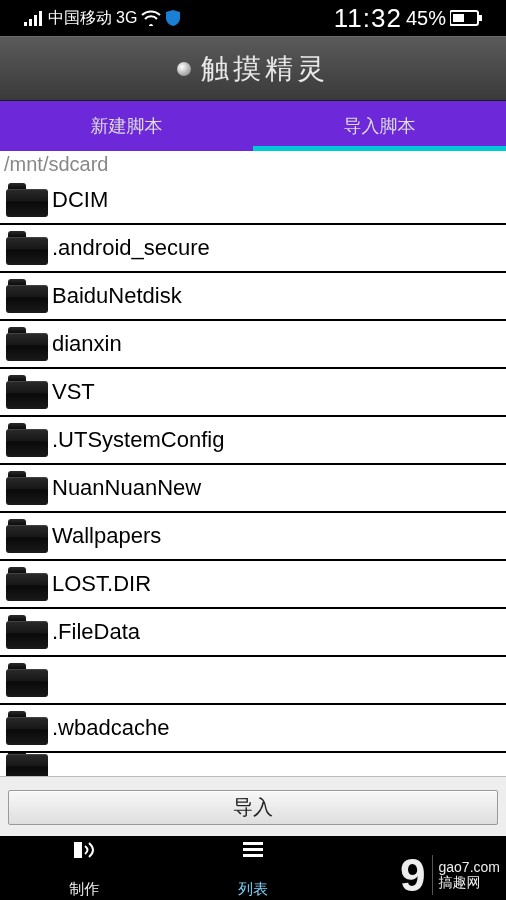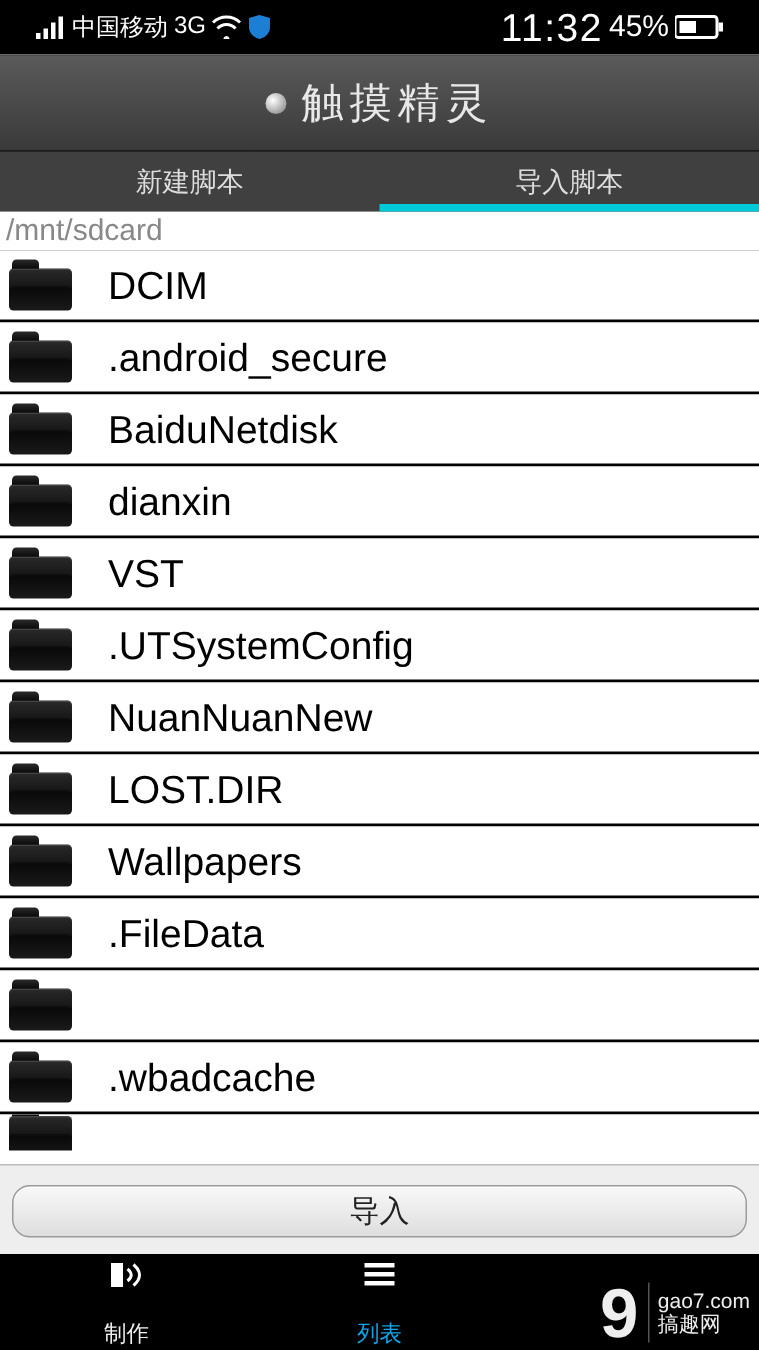--- a/index.html
+++ b/index.html
@@ -42,22 +42,22 @@
     font-family: "Microsoft YaHei", sans-serif;
     letter-spacing: 4px;
   }
   .app-header .dot {
     width: 14px; height: 14px; border-radius: 50%;
     background: radial-gradient(circle at 35% 35%, #fff, #bbb 50%, #777);
   }
 
   
   .tabs {
-    height: 40px;
-    background: #404040;
+    height: 50px;
+    background: #6d28d9;
     display: flex;
   }
   .tab {
     flex: 1;
     display: flex;
     align-items: center;
     justify-content: center;
     font-size: 18px;
     color: #ddd;
     font-family: "SimSun", "Microsoft YaHei", serif;
@@ -115,25 +115,24 @@
     content: "";
     position: absolute;
     left: 0; top: 6px;
     width: 42px; height: 28px;
     background: linear-gradient(#222 0%, #0a0a0a 50%, #1a1a1a 100%);
     border-radius: 3px;
     box-shadow: inset 0 1px 0 rgba(255,255,255,0.12),
                 inset 0 12px 0 rgba(255,255,255,0.04);
   }
   .file-row .name {
-    font-size: 26px;
+    font-size: 22px;
     color: #000;
     font-family: "Comic Sans MS", cursive, sans-serif;
     white-space: nowrap;
-    margin-left: 20px;
   }
   .file-row.cut {
     height: 24px;
     border-bottom: none;
     overflow: hidden;
   }
 
   
   .import-bar {
     position: absolute;
@@ -145,21 +144,21 @@
     align-items: center;
     justify-content: center;
     padding: 6px 8px;
     border-top: 1px solid #bbb;
   }
   .import-btn {
     flex: 1;
     height: 35px;
     background: linear-gradient(#f8f8f8, #dedede);
     border: 1px solid #9a9a9a;
-    border-radius: 12px;
+    border-radius: 2px;
     display: flex;
     align-items: center;
     justify-content: center;
     font-size: 20px;
     color: #222;
     font-family: "SimSun", "Microsoft YaHei", serif;
     box-shadow: inset 0 1px 0 #fff;
   }
 
   
@@ -175,21 +174,21 @@
   .nav-item {
     flex: 1;
     display: flex;
     flex-direction: column;
     align-items: center;
     justify-content: center;
     gap: 17px;
     color: #eee;
     font-size: 15px;
   }
-  .nav-item.selected { color: #0ea5e9; }
+  .nav-item.selected { color: #7dd3fc; }
   .nav-item .nv-icon { height: 26px; display:flex; align-items:center; justify-content:center;}
   .nav-item.third .label { margin-left: -8px; }
 
   
   .watermark {
     position: absolute;
     right: 6px; bottom: 2px;
     display: flex;
     align-items: center;
     gap: 6px;
@@ -292,25 +291,25 @@
   <div class="file-row">
     <span class="folder-icon"></span>
     <span class="name">.UTSystemConfig</span>
   </div>
   <div class="file-row">
     <span class="folder-icon"></span>
     <span class="name">NuanNuanNew</span>
   </div>
   <div class="file-row">
     <span class="folder-icon"></span>
+    <span class="name">Wallpapers</span>
+  </div>
+  <div class="file-row">
+    <span class="folder-icon"></span>
     <span class="name">LOST.DIR</span>
-  </div>
-  <div class="file-row">
-    <span class="folder-icon"></span>
-    <span class="name">Wallpapers</span>
   </div>
   <div class="file-row">
     <span class="folder-icon"></span>
     <span class="name">.FileData</span>
   </div>
   <div class="file-row">
     <span class="folder-icon"></span>
   </div>
   <div class="file-row">
     <span class="folder-icon"></span>

